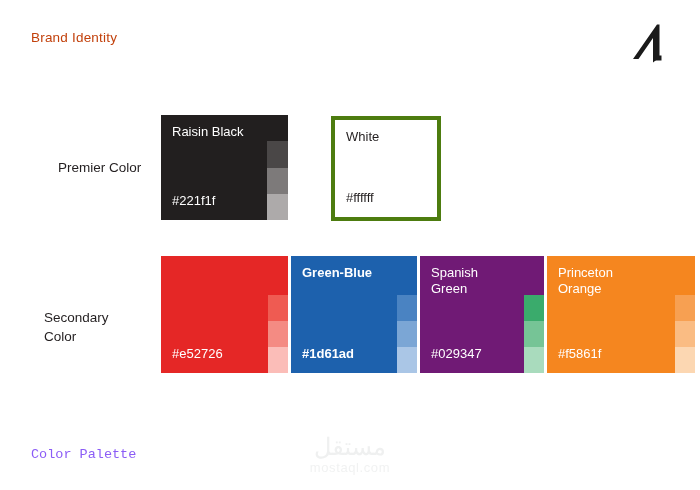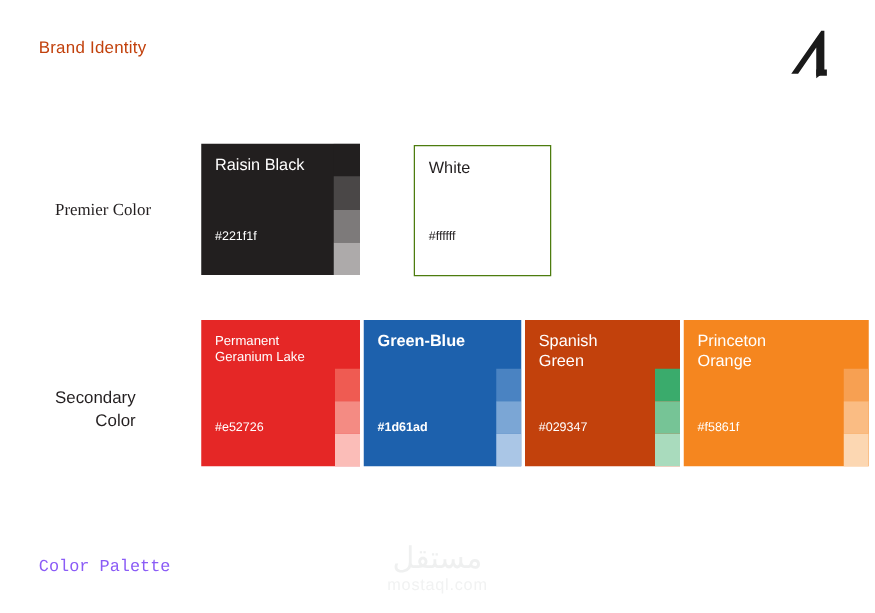--- a/index.html
+++ b/index.html
@@ -38,22 +38,22 @@
   .brand-logo svg { display: block; width: 100%; height: 100%; }
 
   
   .row-label {
     position: absolute;
     font-size: 13.5px;
     line-height: 19px;
     color: #231f20;
     white-space: pre-line;
   }
-  .row-label.premier  { left: 44px; top: 158px; font-family: Liberation Serif, serif; }
-  .row-label.secondary{ left: 44px; top: 308px; text-align: right; }
+  .row-label.premier  { left: 58px; top: 158px; }
+  .row-label.secondary{ left: 44px; top: 308px; }
 
   
   .swatch {
     position: absolute;
     box-sizing: border-box;
     overflow: hidden;
   }
   .swatch-name {
     position: absolute;
     left: 11px;
@@ -64,22 +64,22 @@
     z-index: 3;
   }
   .swatch-name.small {
     font-size: 10.5px;
     line-height: 13px;
     top: 11px;
   }
   .swatch-hex {
     position: absolute;
     left: 11px;
-    bottom: 25px;
-    font-size: 10px;
+    bottom: 12px;
+    font-size: 13px;
     z-index: 3;
   }
 
   
   .tones {
     position: absolute;
     right: 0;
     bottom: 0;
     display: flex;
     flex-direction: column;
@@ -95,35 +95,35 @@
   }
   #swatch-raisin-black .swatch-name,
   #swatch-raisin-black .swatch-hex { color: #ffffff; }
   #swatch-raisin-black .tones { width: 21px; height: 105px; }
   #swatch-raisin-black .tone { height: 26.25px; }
 
   
   #swatch-white {
     left: 331px; top: 116px; width: 110px; height: 105px;
     background: #ffffff;
-    border: 1px solid #4d7c0f;
+    border: 4px solid #4d7c0f;
   }
   #swatch-white .swatch-name,
   #swatch-white .swatch-hex { color: #231f20; }
 
   
   .swatch.secondary { top: 256px; height: 117px; }
   .swatch.secondary .swatch-name,
   .swatch.secondary .swatch-hex { color: #ffffff; }
   .swatch.secondary .tones { width: 20px; height: 78px; }
   .swatch.secondary .tone { height: 26px; }
 
   #swatch-permanent-geranium-lake { left: 161px; width: 127px; background: #e52726; }
   #swatch-green-blue              { left: 291px; width: 126px; background: #1d61ad; font-weight: bold; }
-  #swatch-spanish-green           { left: 420px; width: 124px; background: #c2410c; }
+  #swatch-spanish-green           { left: 420px; width: 124px; background: #701a75; }
   #swatch-princeton-orange        { left: 547px; width: 148px; background: #f5861f; }
 
   
   .footer-caption {
     position: absolute;
     left: 31px;
     top: 447px;
     font-size: 13.5px;
     color: #8b5cf6;
     white-space: nowrap;
@@ -187,22 +187,20 @@
   <div class="swatch-name">White</div>
   <div class="swatch-hex">#ffffff</div>
 </div>
 
 <div class="swatch secondary" id="swatch-permanent-geranium-lake">
   <div class="tones">
       <div class="tone" style="background: rgb(239, 91, 82);"></div>
       <div class="tone" style="background: rgb(244, 139, 131);"></div>
       <div class="tone" style="background: rgb(251, 189, 184);"></div>
     </div>
-  <div class="swatch-name small">Permanent
-Geranium Lake</div>
   <div class="swatch-hex">#e52726</div>
 </div>
 
 <div class="swatch secondary" id="swatch-green-blue">
   <div class="tones">
       <div class="tone" style="background: rgb(74, 131, 194);"></div>
       <div class="tone" style="background: rgb(123, 166, 213);"></div>
       <div class="tone" style="background: rgb(170, 198, 230);"></div>
     </div>
   <div class="swatch-name">Green-Blue</div>

